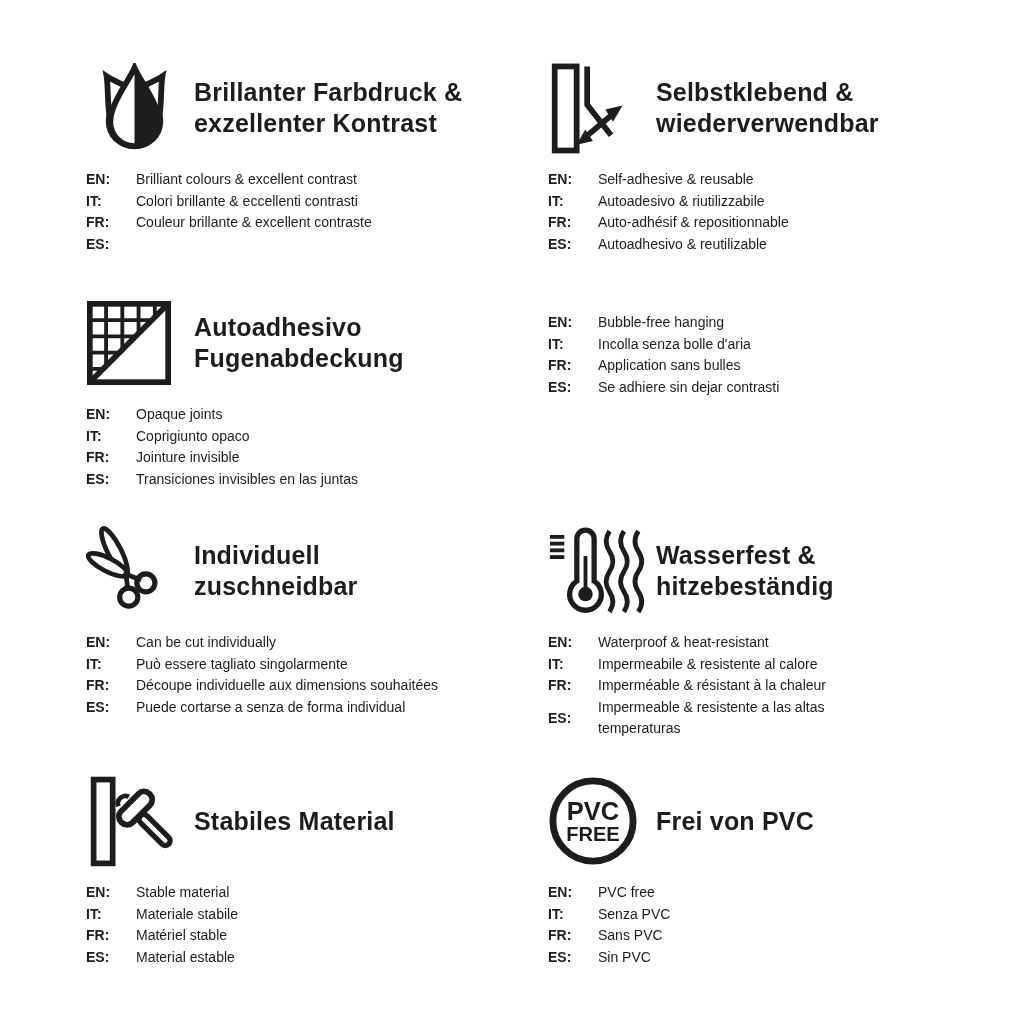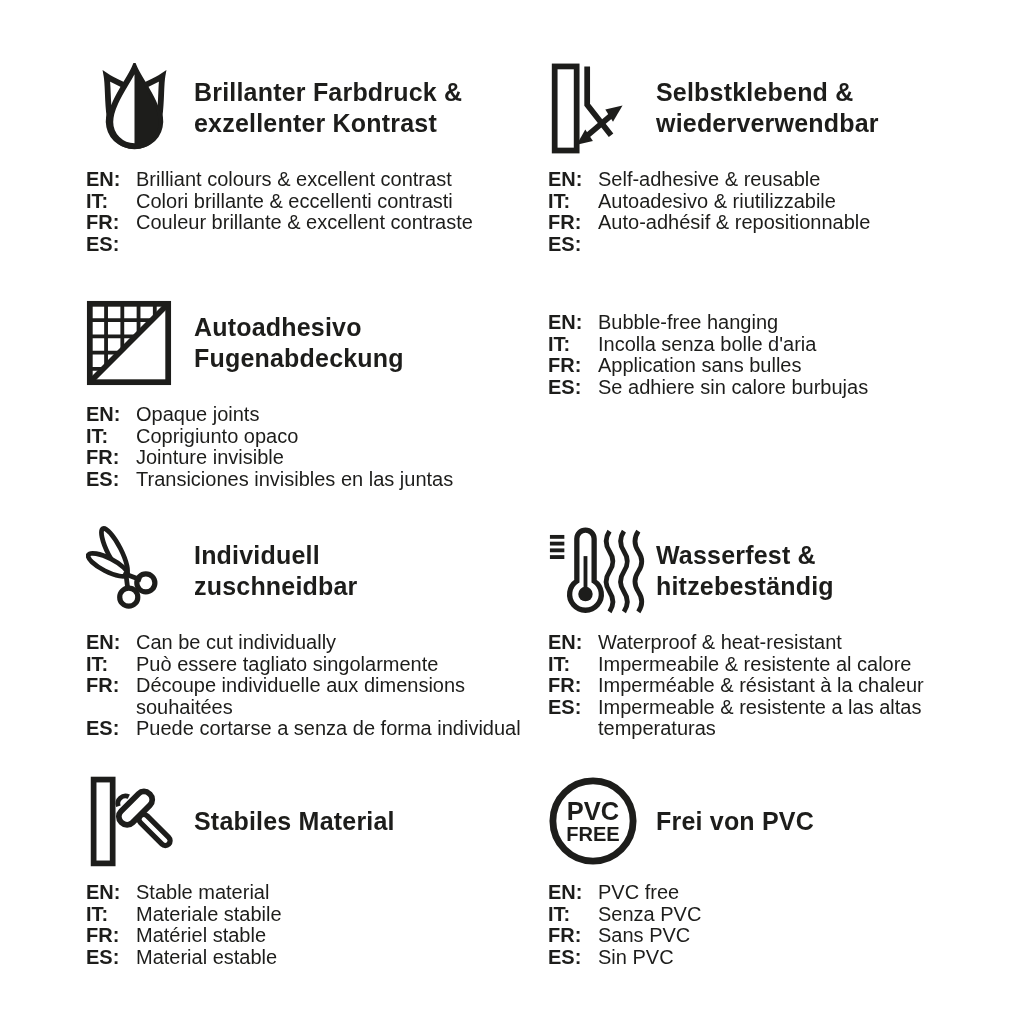--- a/index.html
+++ b/index.html
@@ -11,21 +11,21 @@
     font-family:"Liberation Sans",sans-serif;color:#1d1d1b;margin-left:20px;
   }
   .feature-block{overflow:visible;}
   .feature-header{display:flex;align-items:center;min-height:92px;}
   .icon-box{flex:0 0 108px;width:108px;display:flex;align-items:flex-start;}
   .feature-title{
     font-size:25px;font-weight:700;line-height:31px;
     white-space:pre-line;letter-spacing:0.2px;margin:0;
   }
   .lang-list{margin-top:15px;}
-  .lang-row{display:flex;font-size:20px;line-height:21.6px;}
+  .lang-row{display:flex;font-size:14px;line-height:21.6px;align-items:center;}
   .lang-label{font-weight:700;flex:0 0 50px;}
   .lang-text{white-space:pre-line;}
   svg{display:block;}
   .ink-stroke{stroke:#1d1d1b;}
   .ink-fill{fill:#1d1d1b;}
 </style>
 </head>
 <body>
 
 <div class="canvas">
@@ -90,20 +90,21 @@
       <div class="lang-row">
           <span class="lang-label">IT:</span>
           <span class="lang-text">Autoadesivo &amp; riutilizzabile</span>
         </div>
       <div class="lang-row">
           <span class="lang-label">FR:</span>
           <span class="lang-text">Auto-adhésif &amp; repositionnable</span>
         </div>
       <div class="lang-row">
           <span class="lang-label">ES:</span>
+          <span class="lang-text">Autoadhesivo &amp; reutilizable</span>
         </div>
     </div>
   </div>
 
   <div class="feature-block">
     <div class="feature-header">
       <div class="icon-box">
         <svg width="86" height="86" viewBox="0 0 90 90">
           <defs>
               <clipPath id="triUL">
@@ -156,21 +157,21 @@
       <div class="lang-row">
           <span class="lang-label">IT:</span>
           <span class="lang-text">Incolla senza bolle d'aria</span>
         </div>
       <div class="lang-row">
           <span class="lang-label">FR:</span>
           <span class="lang-text">Application sans bulles</span>
         </div>
       <div class="lang-row">
           <span class="lang-label">ES:</span>
-          <span class="lang-text">Se adhiere sin calore burbujas</span>
+          <span class="lang-text">Se adhiere sin dejar contrasti</span>
         </div>
     </div>
   </div>
 
   <div class="feature-block">
     <div class="feature-header">
       <div class="icon-box">
         <svg width="76" height="92" viewBox="0 0 80 95">
           <ellipse cx="30" cy="27" rx="27" ry="7" transform="rotate(63 30 27)" fill="#fff" class="ink-stroke" stroke-width="5"></ellipse>
           <ellipse cx="23" cy="41" rx="23" ry="7" transform="rotate(27 23 41)" fill="#fff" class="ink-stroke" stroke-width="5"></ellipse>

